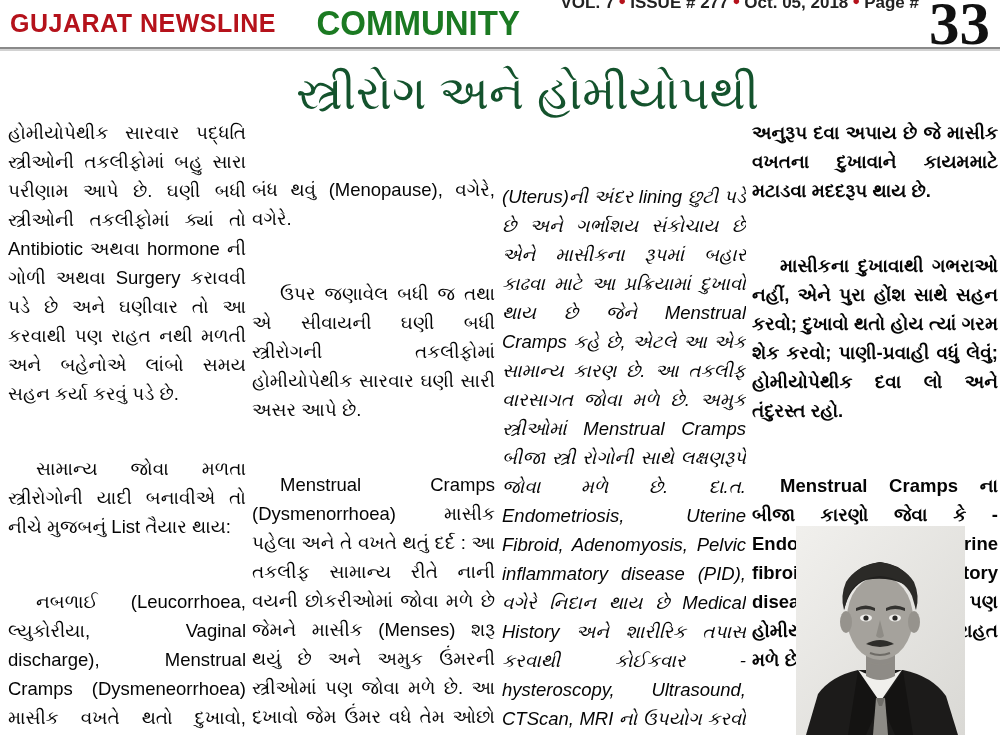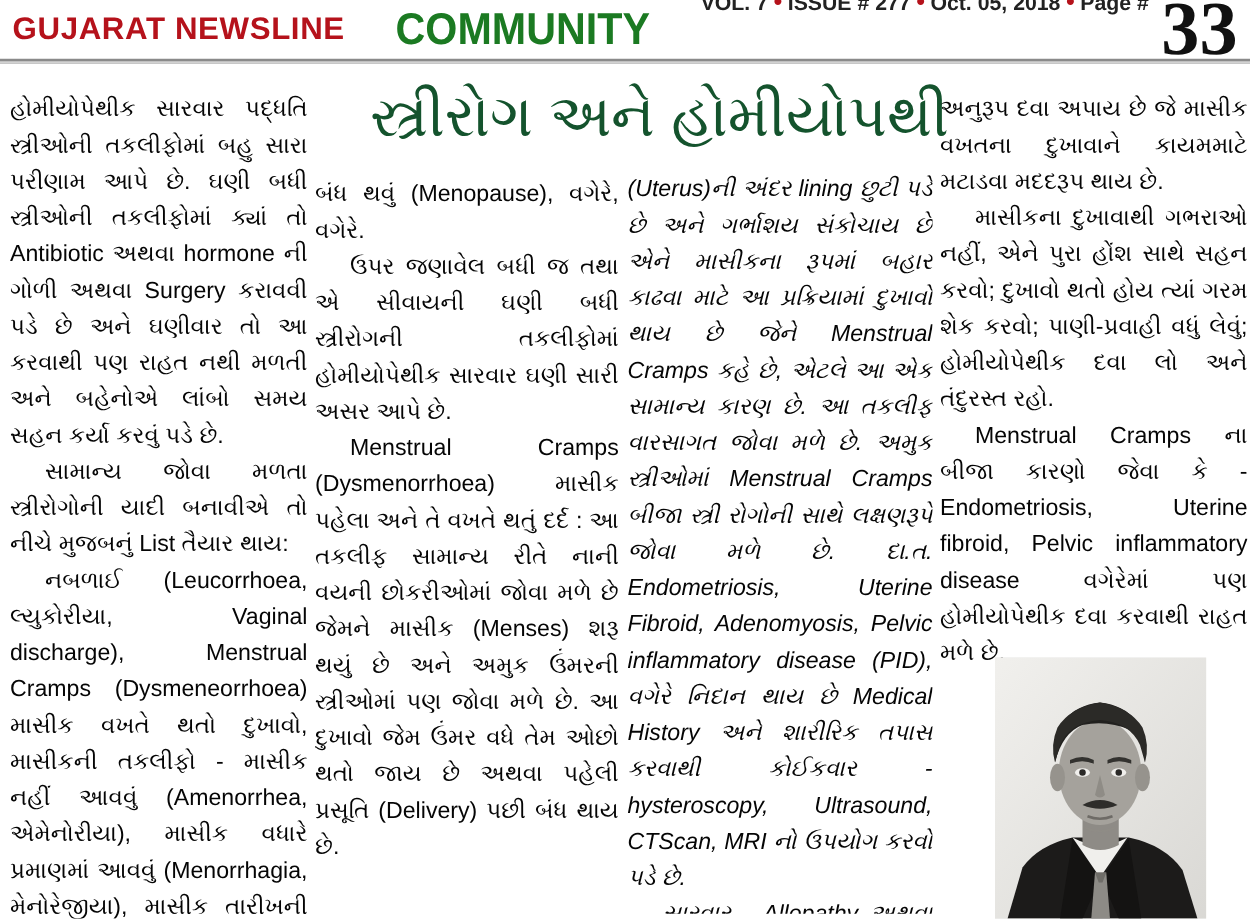--- a/index.html
+++ b/index.html
@@ -37,27 +37,27 @@
   
   .headline {
     position: absolute; left: 247px; top: 56px; width: 512px; height: 78px;
     font-size: 47px; font-weight: normal; color: #14532d;
     text-align: right; line-height: 74px; white-space: nowrap;
   }
   .col {
     position: absolute; font-size: 18.5px; line-height: 29px;
     text-align: justify; color: #050505;
   }
-  .col p { text-indent: 28px; }
+  .col p { text-indent: 28px; margin-top: 46px; }
   .col p.no-indent { text-indent: 0; }
   .col p.bold-para { font-weight: bold; }
   #col1 { left: 8px;   top: 72px;  width: 238px; height: 663px; overflow: hidden; }
-  #col2 { left: 252px; top: 140px; width: 243px; height: 595px; overflow: hidden; }
+  #col2 { left: 252px; top: 129px; width: 243px; height: 595px; overflow: hidden; }
   #col3 { left: 502px; top: 136px; width: 244px; height: 595px; overflow: hidden; font-style: italic; }
-  #col4 { left: 752px; top: 72px;  width: 246px; height: 663px; overflow: hidden; }
+  #col4 { left: 752px; top: 72px;  width: 246px; height: 663px; overflow: hidden; font-weight: bold; }
 
   
   .photo {
     position: absolute; left: 796px; top: 526px; width: 169px; height: 209px;
     overflow: hidden; background: #e9e9e7;
   }
   .photo svg { display: block; }
 </style>
 </head>
 <body>

